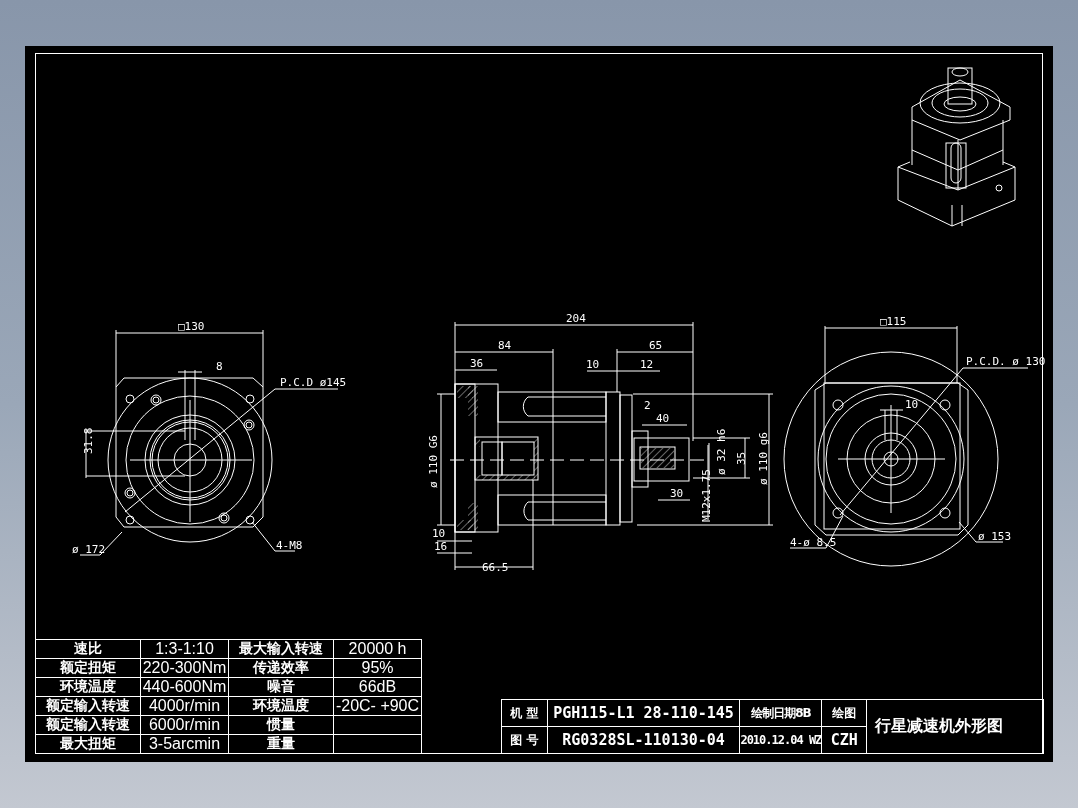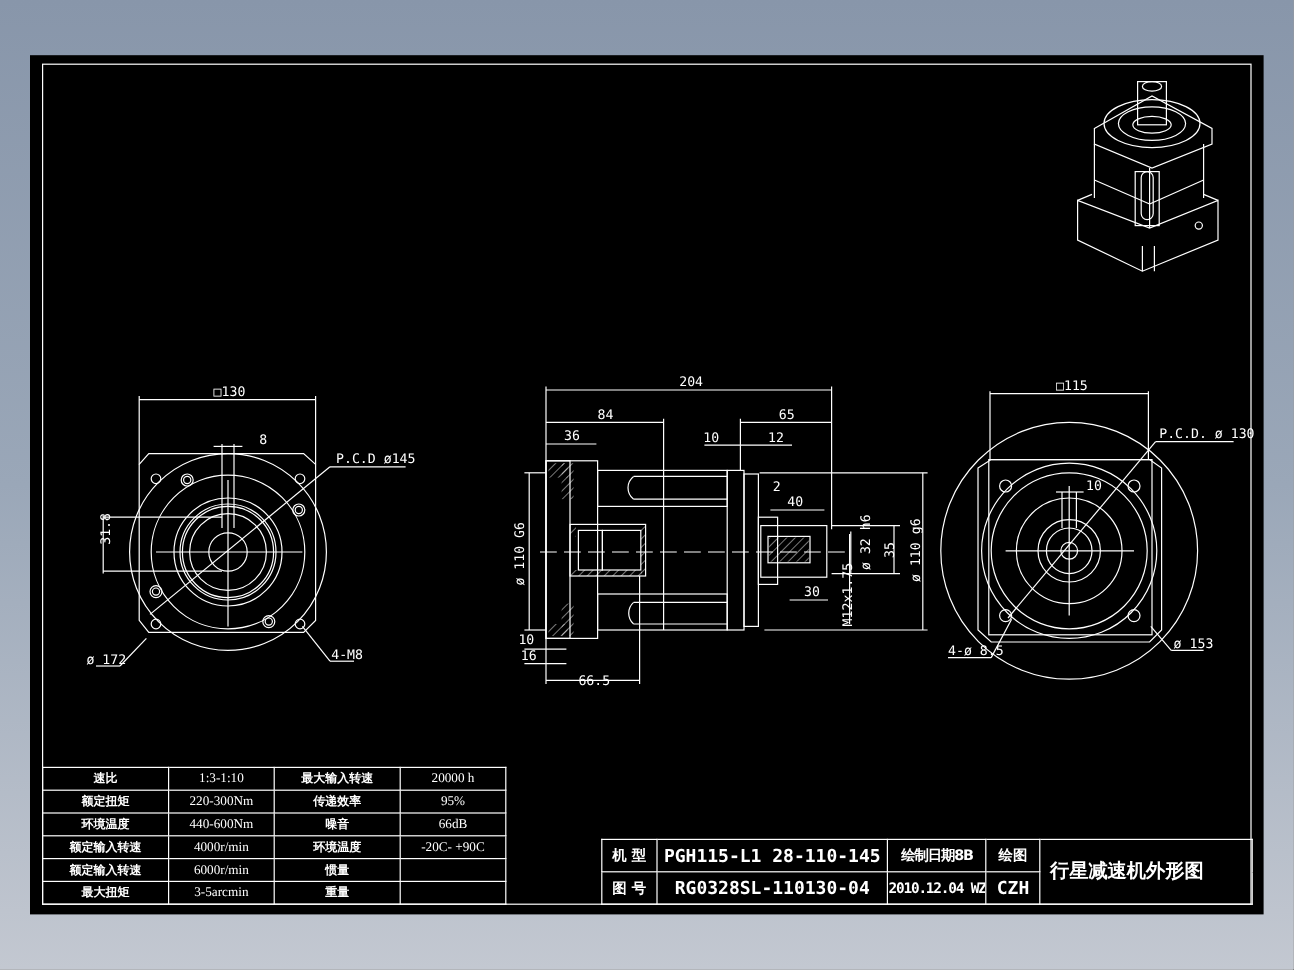--- a/index.html
+++ b/index.html
@@ -9,22 +9,22 @@
     font-family: "Liberation Sans", sans-serif;
   }
   #sheet { position:absolute; left:25px; top:46px; width:1028px; height:716px; background:#000; }
   #frame { position:absolute; left:35px; top:53px; width:1008px; height:701px; border:1px solid #fff; box-sizing:border-box; }
   svg#drawing { position:absolute; left:0; top:0; }
   .t { fill:#fff; font-family:"DejaVu Sans Mono", monospace; font-size:11px; }
   .ln { stroke:#fff; stroke-width:1; fill:none; }
   .tbl { position:absolute; border-collapse:collapse; color:#fff; }
   .tbl td { border:1px solid #fff; text-align:center; padding:0; white-space:nowrap; overflow:hidden; }
   #spec-table { left:35px; top:639px; width:387px; }
-  #spec-table td { height:18px; font-size:11px; font-family:Liberation Serif, serif; }
-  #spec-table td.lab { font-family:"DejaVu Sans", sans-serif; font-weight:bold; font-size:10px;margin-top:48px; }
+  #spec-table td { height:18px; font-size:16px; font-family:Liberation Sans, sans-serif; }
+  #spec-table td.lab { font-family:"DejaVu Sans", sans-serif; font-weight:bold; font-size:14px;margin-top:48px; }
   #title-block { left:501px; top:699px; width:543px;padding-left:32px; }
   #title-block td { height:26px; font-family:"DejaVu Sans Mono", monospace; font-size:15px;font-weight:bold; }
   #title-block td.lab { font-family:"DejaVu Sans", sans-serif; font-weight:bold; font-size:12px; }
   #title-block td.title { font-family:"DejaVu Serif", serif; font-size:16px; font-weight:bold; text-align:left; padding-left:8px; }
   #title-block td.ovl { font-size:12px; letter-spacing:-1px; }
 </style>
 </head>
 <body>
 
 <div id="sheet"></div>

